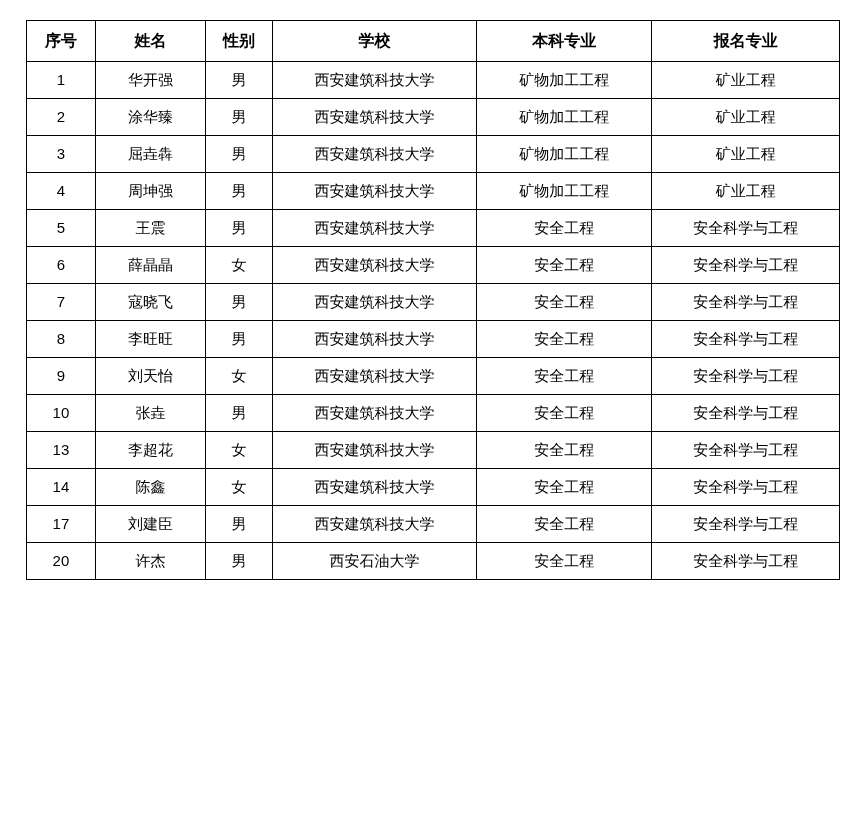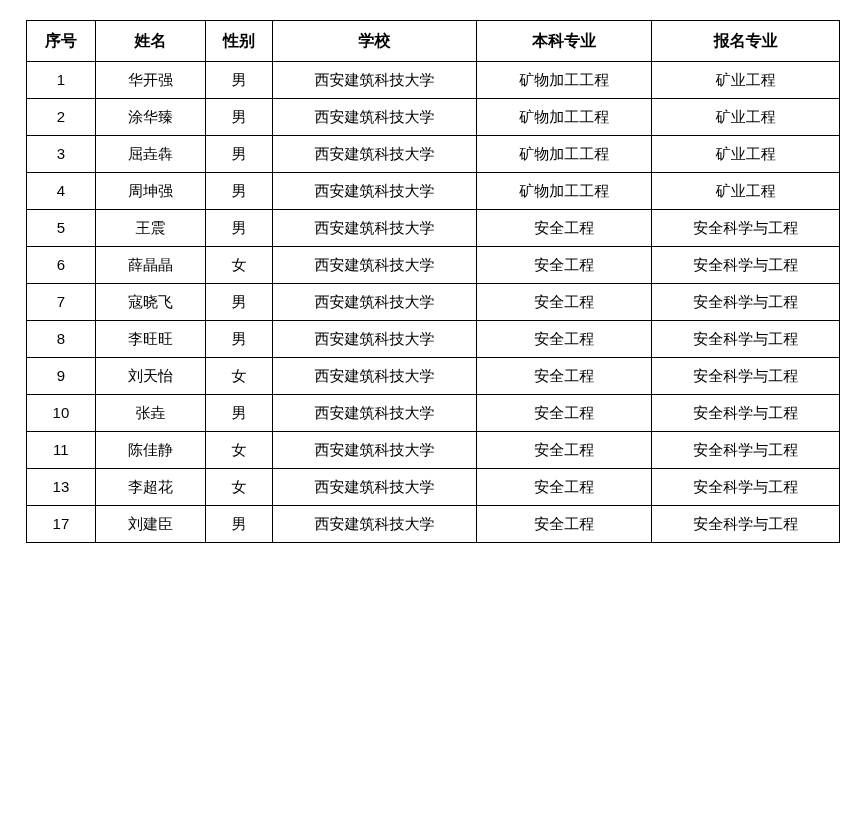--- a/index.html
+++ b/index.html
@@ -148,38 +148,46 @@
         </tr>
         <tr>
           <td>10</td>
           <td>张垚</td>
           <td>男</td>
           <td>西安建筑科技大学</td>
           <td>安全工程</td>
           <td>安全科学与工程</td>
         </tr>
         <tr>
-          <td>11</td>
-          <td>陈佳静</td>
+          <td>13</td>
+          <td>李超花</td>
           <td>女</td>
           <td>西安建筑科技大学</td>
           <td>安全工程</td>
           <td>安全科学与工程</td>
         </tr>
         <tr>
-          <td>13</td>
-          <td>李超花</td>
+          <td>14</td>
+          <td>陈鑫</td>
           <td>女</td>
           <td>西安建筑科技大学</td>
           <td>安全工程</td>
           <td>安全科学与工程</td>
         </tr>
         <tr>
           <td>17</td>
           <td>刘建臣</td>
           <td>男</td>
           <td>西安建筑科技大学</td>
           <td>安全工程</td>
           <td>安全科学与工程</td>
         </tr>
+        <tr>
+          <td>20</td>
+          <td>许杰</td>
+          <td>男</td>
+          <td>西安石油大学</td>
+          <td>安全工程</td>
+          <td>安全科学与工程</td>
+        </tr>
       </tbody>
   </table>
 </div>
 
 </body></html>

